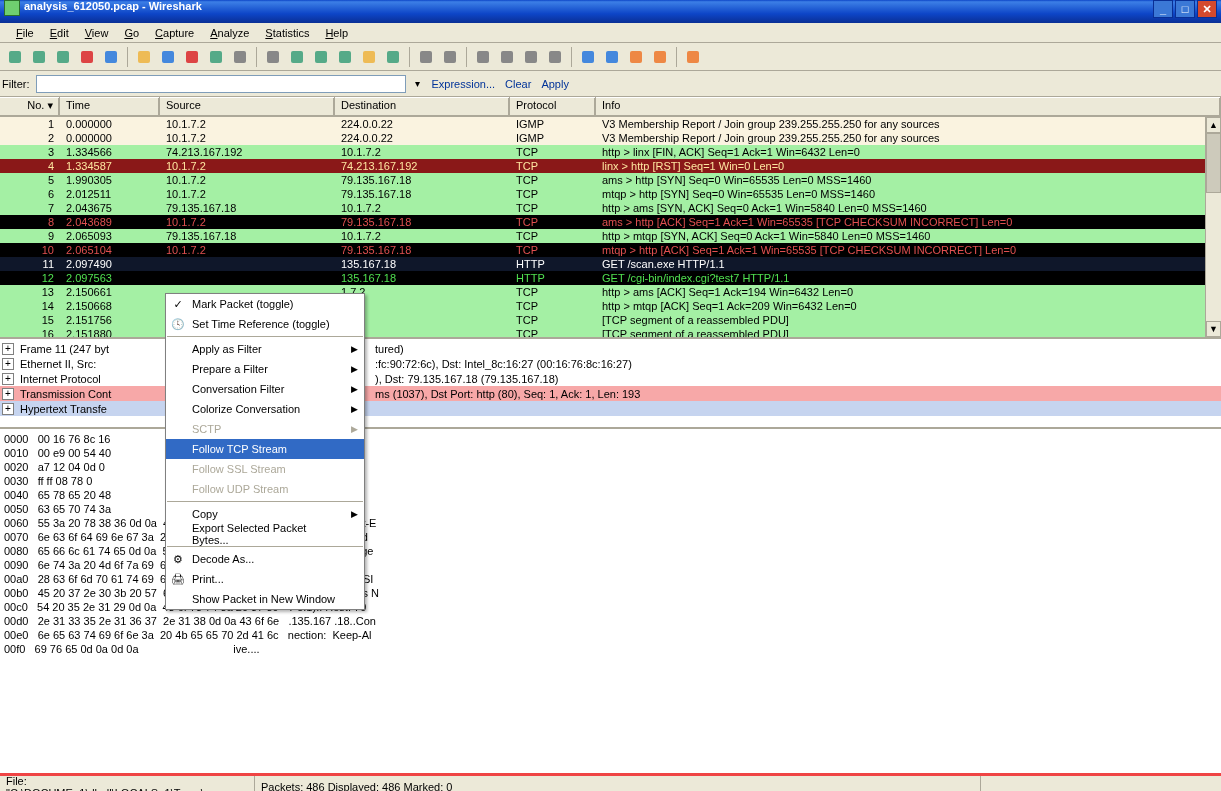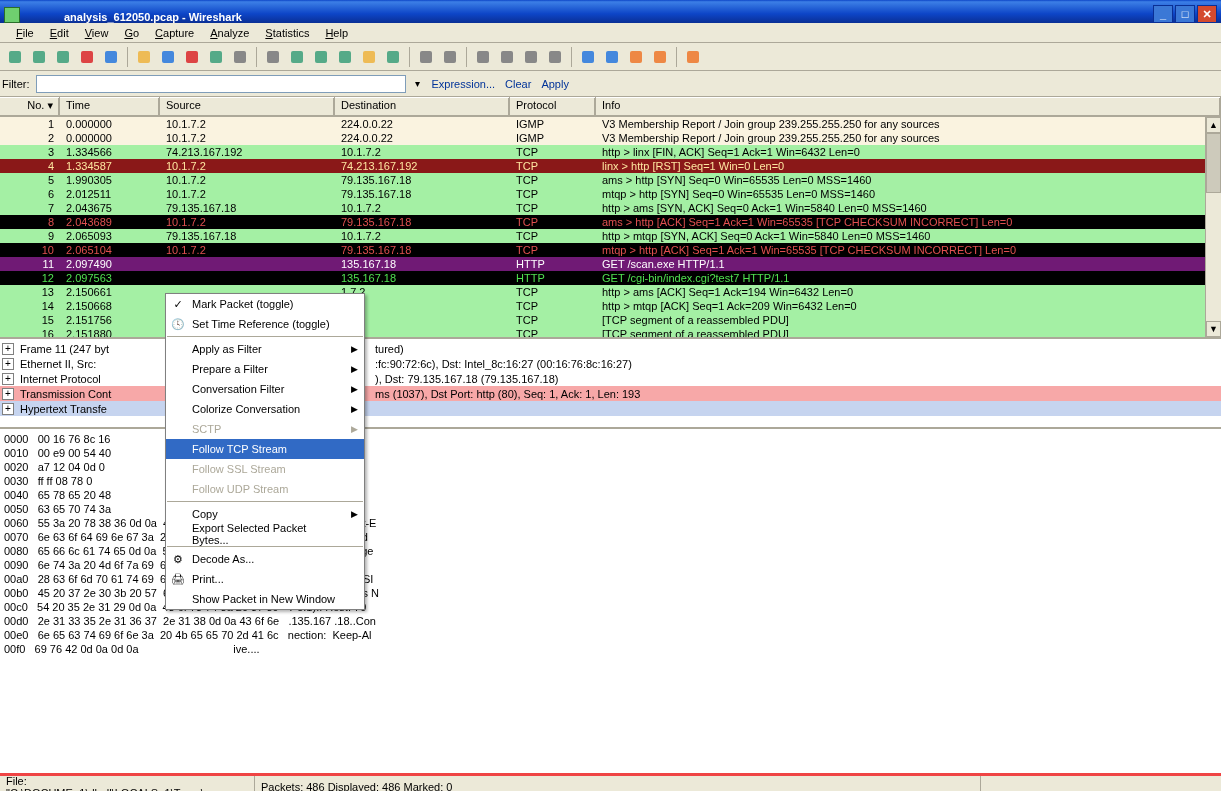--- a/index.html
+++ b/index.html
@@ -1,18 +1,18 @@
 <!DOCTYPE html>
 <html><head>
 <meta charset="utf-8">
 <style>
   * { margin:0; padding:0; box-sizing:border-box; font-family: Tahoma, Arial, sans-serif; font-size:11px; }
   body { background:#ece9d8; color:#000; width:1221px; height:791px; overflow:hidden; }
 
-  .titlebar { height:23px; background:linear-gradient(to bottom,#0d45c7,#3c7fe6 8%,#0d45c7 60%,#0a2f95); display:flex; align-items:flex-end; color:#fff; padding:0 4px; font-size:12px;gap:40px; }
+  .titlebar { height:23px; background:linear-gradient(to bottom,#0d45c7,#3c7fe6 8%,#0d45c7 60%,#0a2f95); display:flex; align-items:flex-start; color:#fff; padding:0 4px; font-size:12px; }
   .titlebar .icon { width:16px; height:16px; background:#6fcf6f; margin-right:4px; display:inline-block; border:1px solid #2a6e2a;}
   .titlebar .title { flex:1; font-weight:bold; }
   .winbtns { display:flex; gap:2px; }
   .winbtn { width:20px; height:18px; background:#3b78d6; border:1px solid #0a2f95; color:#fff; display:flex; align-items:center; justify-content:center; font-weight:bold; font-family:Arial; font-size:11px;}
   .winbtn.close { background:#d44a2e; }
 
   .menubar { height:20px; background:#ece9d8; display:flex; align-items:center; padding:0 8px; border-bottom:1px solid #aca899;}
   .menubar .m { padding:2px 8px; cursor:default; }
   .menubar .m u { text-decoration:underline; }
 
@@ -69,21 +69,21 @@
   .ctxmenu .item .arrow { position:absolute; right:6px; font-size:9px; }
   .ctxmenu .item .ico { position:absolute; left:4px; width:16px; height:16px; display:flex; align-items:center; justify-content:center;}
   .ctxmenu hr { border:none; border-top:1px solid #aca899; margin:2px 1px;}
   
   
   .bg-ivory { background:#faf3e0; }
   .bg-green { background:#a4f0a4; }
   .bg-darkred { background:#8a1818; color:#fee6a0; }
   .bg-black-red { background:#000; color:#e05050; }
   .bg-black-green { background:#000; color:#50e050; }
-  .bg-navy { background:#701a75; color:#fff; }
+  .bg-navy { background:#0f172a; color:#fff; }
 </style>
 </head>
 <body>
 
 <div class="titlebar">
   <span class="icon"></span>
   <span class="title">analysis_612050.pcap - Wireshark</span>
   <div class="winbtns">
     <div class="winbtn">_</div>
     <div class="winbtn">□</div>
@@ -328,21 +328,21 @@
       <div class="hexline">0050   63 65 70 74 3a                                4 2d 43 50   cept: */ *..UA-CP</div>
       <div class="hexline">0060   55 3a 20 78 38 36 0d 0a  41 63 63 65 70 74 2d 45   U: x86.. Accept-E</div>
       <div class="hexline">0070   6e 63 6f 64 69 6e 67 3a  20 67 7a 69 70 2c 20 64   ncoding:  gzip, d</div>
       <div class="hexline">0080   65 66 6c 61 74 65 0d 0a  55 73 65 72 2d 41 67 65   eflate.. User-Age</div>
       <div class="hexline">0090   6e 74 3a 20 4d 6f 7a 69  6c 6c 61 2f 34 2e 30 20   nt: Mozi lla/4.0 </div>
       <div class="hexline">00a0   28 63 6f 6d 70 61 74 69  62 6c 65 3b 20 4d 53 49   (compati ble; MSI</div>
       <div class="hexline">00b0   45 20 37 2e 30 3b 20 57  69 6e 64 6f 77 73 20 4e   E 7.0; W indows N</div>
       <div class="hexline">00c0   54 20 35 2e 31 29 0d 0a  48 6f 73 74 3a 20 37 39   T 5.1).. Host: 79</div>
       <div class="hexline">00d0   2e 31 33 35 2e 31 36 37  2e 31 38 0d 0a 43 6f 6e   .135.167 .18..Con</div>
       <div class="hexline">00e0   6e 65 63 74 69 6f 6e 3a  20 4b 65 65 70 2d 41 6c   nection:  Keep-Al</div>
-      <div class="hexline">00f0   69 76 42 0d 0a 0d 0a                               ive.... </div>
+      <div class="hexline">00f0   69 76 65 0d 0a 0d 0a                               ive.... </div>
     </div>
 
 </div>
 
 <div class="statusbar">
   <div class="cell path">File: "C:\DOCUME~1\dhull\LOCALS~1\Temp\ana...</div>
   <div class="cell pkt">Packets: 486 Displayed: 486 Marked: 0</div>
   <div class="cell prof">Profile: Default</div>
 </div>
 

